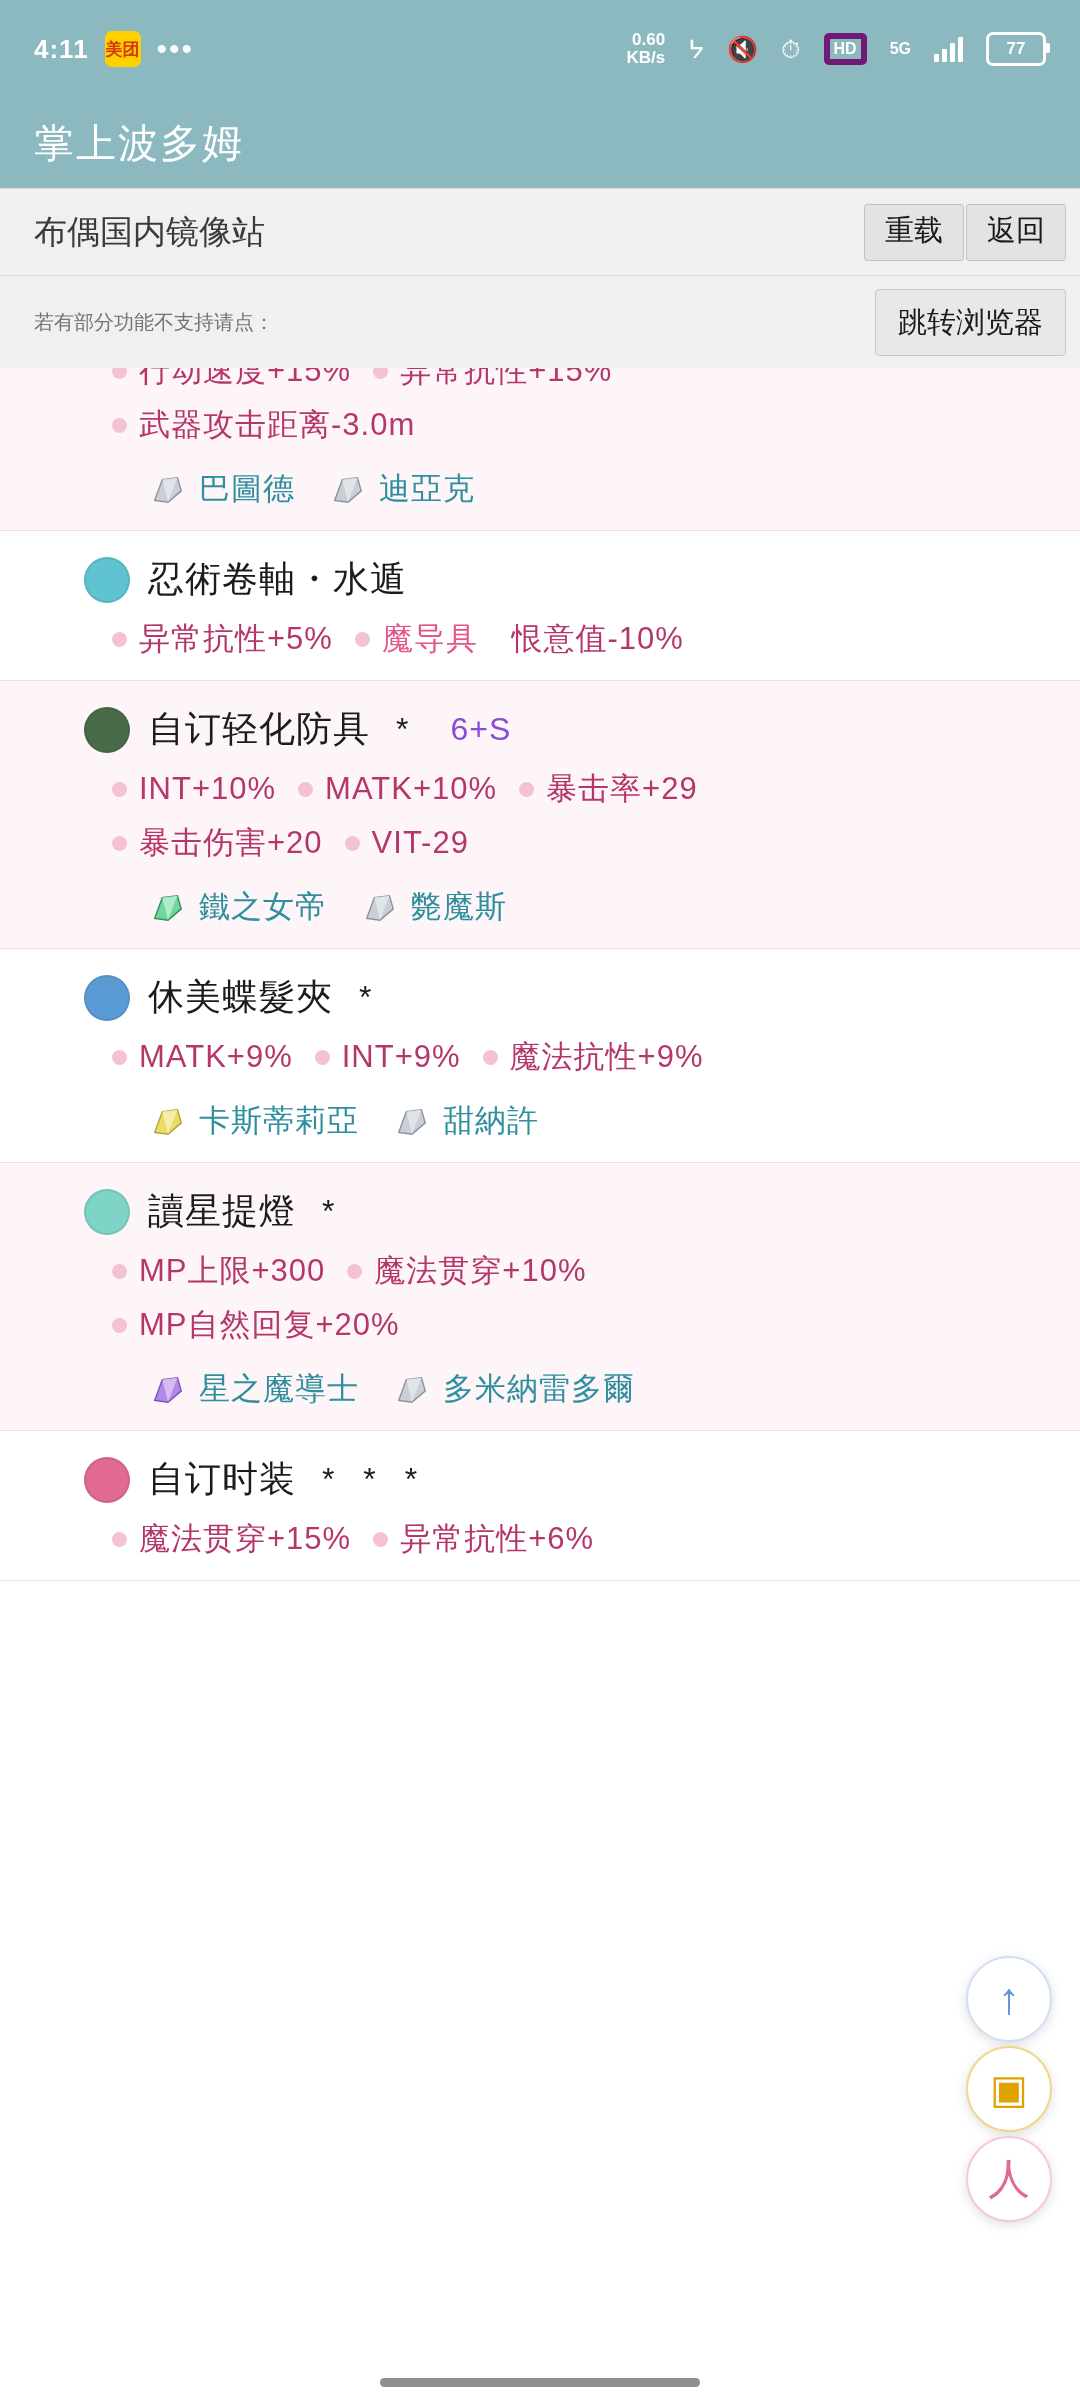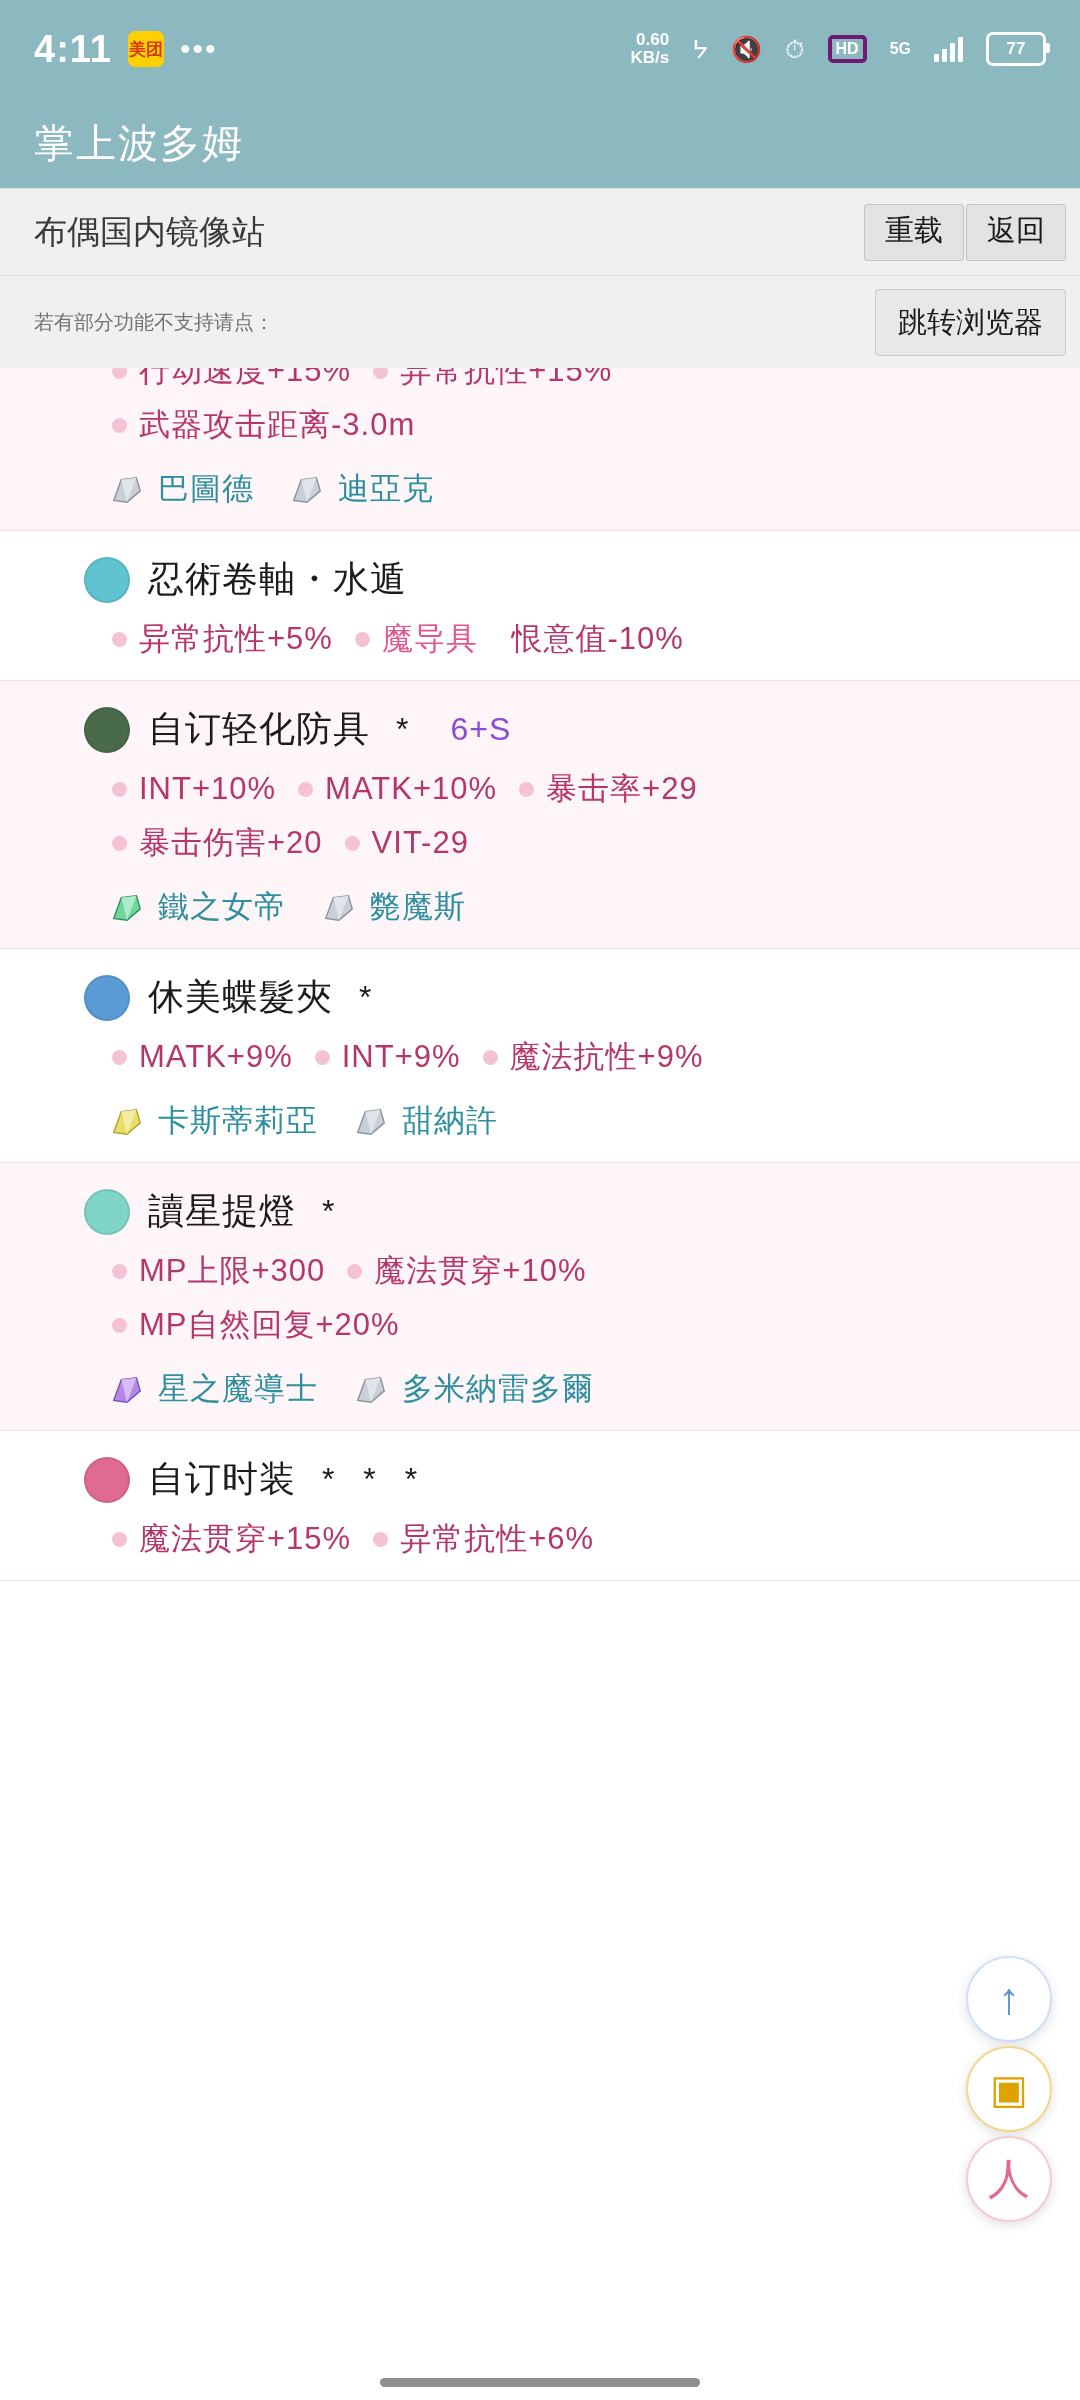--- a/index.html
+++ b/index.html
@@ -24,21 +24,21 @@
     padding: 0 34px;
     box-sizing: border-box;
     color: #ffffff;
   }
   .status-left {
     display: flex;
     align-items: center;
     gap: 16px;
   }
   .status-time {
-    font-size: 38px;
+    font-size: 26px;
     font-weight: bold;
     letter-spacing: 1px;
   }
   .meituan-badge {
     width: 36px;
     height: 36px;
     background: #ffd000;
     border-radius: 7px;
     color: #d4380d;
     font-size: 17px;
@@ -64,21 +64,21 @@
     line-height: 1.05;
     text-align: right;
     font-weight: bold;
   }
   .ic {
     font-size: 25px;
     line-height: 1;
     display: inline-block;
   }
   .hd-box {
-    border: 4px solid #701a75;
+    border: 6px solid #701a75;
     border-radius: 5px;
     font-size: 16px;
     padding: 1px 4px;
     font-weight: bold;
   }
   .net-5g {
     font-size: 16px;
     font-weight: bold;
     line-height: 1;
   }
@@ -265,20 +265,21 @@
     color: #e4558c;
     font-size: 31px;
   }
 
   .crysta-row {
     display: flex;
     align-items: center;
     padding: 0 40px 0 108px;
     gap: 34px;
     margin-top: 22px;
+    margin-left: 41px;
   }
   .crysta {
     display: flex;
     align-items: center;
     gap: 12px;
     font-size: 31px;
     color: #2f8f9f;
     letter-spacing: 1px;
     white-space: nowrap;
   }

